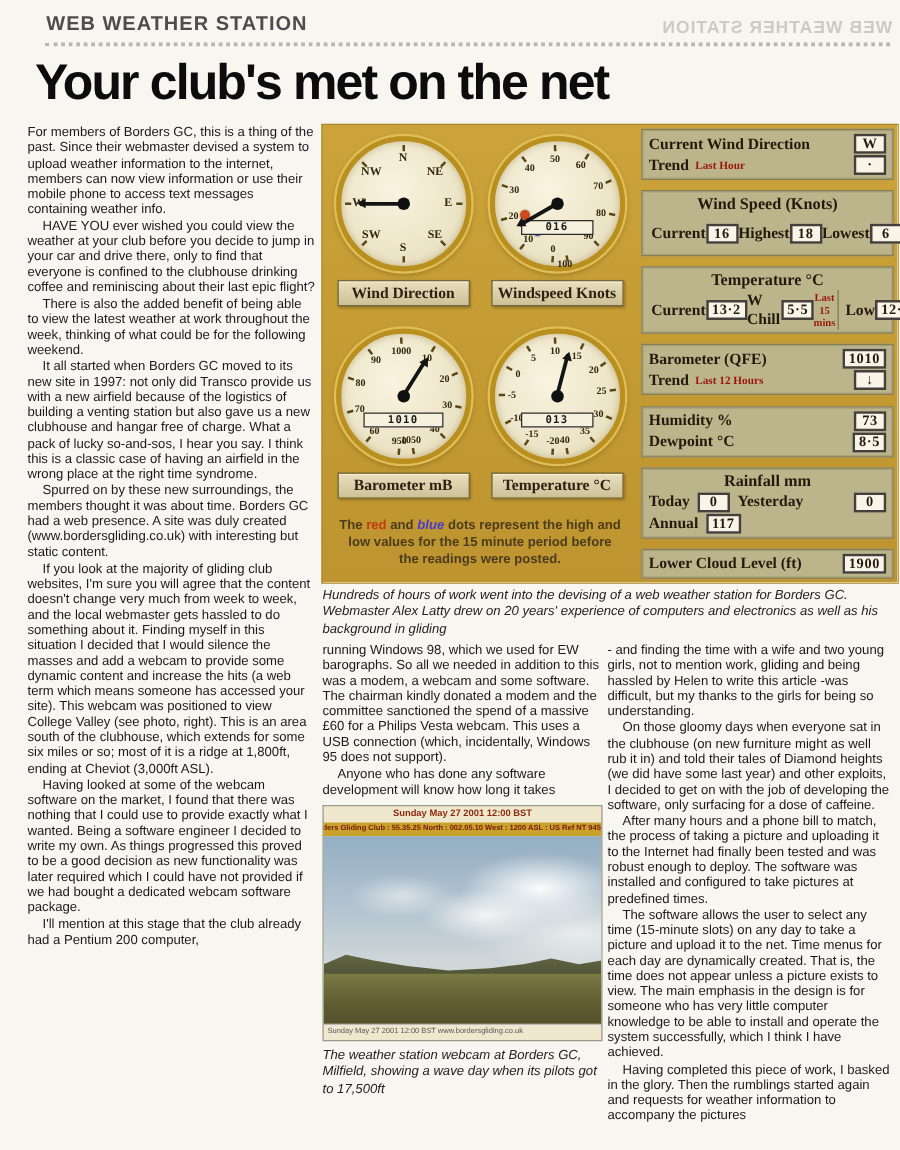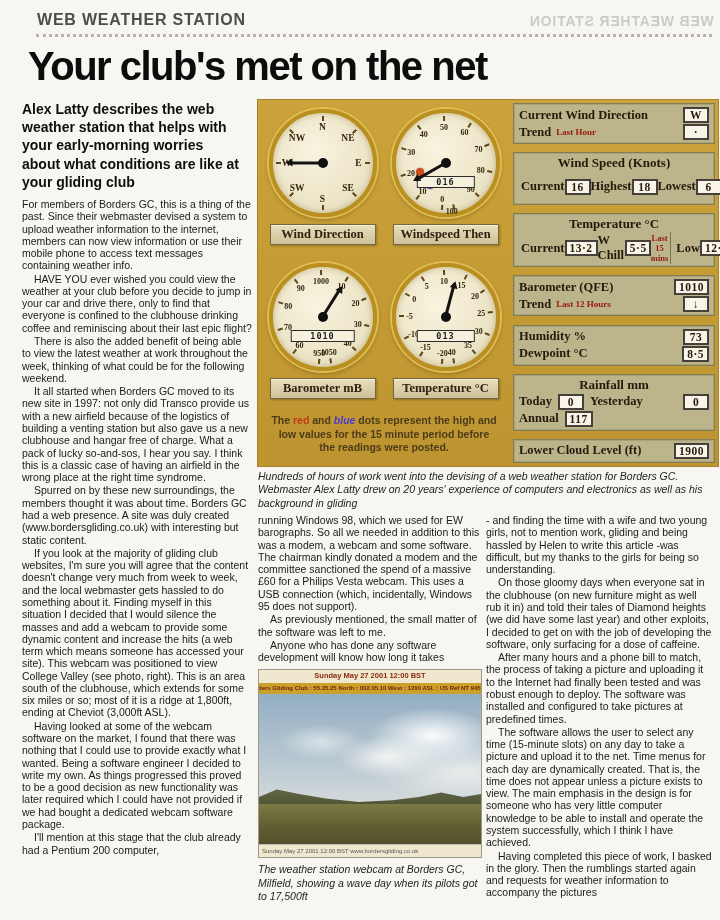--- a/index.html
+++ b/index.html
@@ -67,21 +67,20 @@
 <body>
 
 <div class="page">
 
   <div class="kicker">WEB WEATHER STATION</div>
   <div class="kicker-mirror">WEB WEATHER STATION</div>
   <div class="rule"></div>
   <div class="title">Your club's met on the net</div>
 
   <div class="col" style="left:22px;top:100px;width:230px;">
-    <div class="standfirst">Alex Latty describes the web weather station that helps with your early-morning worries about what conditions are like at your gliding club</div>
     <div class="plist">
         <p>For members of Borders GC, this is a thing of the past. Since their webmaster devised a system to upload weather information to the internet, members can now view information or use their mobile phone to access text messages containing weather info.</p>
         <p>HAVE YOU ever wished you could view the weather at your club before you decide to jump in your car and drive there, only to find that everyone is confined to the clubhouse drinking coffee and reminiscing about their last epic flight?</p>
         <p>There is also the added benefit of being able to view the latest weather at work throughout the week, thinking of what could be for the following weekend.</p>
         <p>It all started when Borders GC moved to its new site in 1997: not only did Transco provide us with a new airfield because of the logistics of building a venting station but also gave us a new clubhouse and hangar free of charge. What a pack of lucky so-and-sos, I hear you say. I think this is a classic case of having an airfield in the wrong place at the right time syndrome.</p>
         <p>Spurred on by these new surroundings, the members thought it was about time. Borders GC had a web presence. A site was duly created (www.bordersgliding.co.uk) with interesting but static content.</p>
         <p>If you look at the majority of gliding club websites, I'm sure you will agree that the content doesn't change very much from week to week, and the local webmaster gets hassled to do something about it. Finding myself in this situation I decided that I would silence the masses and add a webcam to provide some dynamic content and increase the hits (a web term which means someone has accessed your site). This webcam was positioned to view College Valley (see photo, right). This is an area south of the clubhouse, which extends for some six miles or so; most of it is a ridge at 1,800ft, ending at Cheviot (3,000ft ASL).</p>
         <p>Having looked at some of the webcam software on the market, I found that there was nothing that I could use to provide exactly what I wanted. Being a software engineer I decided to write my own. As things progressed this proved to be a good decision as new functionality was later required which I could have not provided if we had bought a dedicated webcam software package.</p>
         <p>I'll mention at this stage that the club already had a Pentium 200 computer,</p>
       </div>
@@ -173,21 +172,21 @@
             <div class="tickrot" style="transform: rotate(530deg);">
               <i></i>
             </div>
             <span class="ticklabel" style="left: 56.2513px; top: 98px;">100</span>
             <div class="gdot" style="background: rgb(210, 73, 27); left: 24.5408px; top: 58.9906px;"></div>
             <div class="gdot" style="background: rgb(90, 72, 210); left: 34.1107px; top: 71.8296px;"></div>
             <div class="readout">016</div>
             <div class="needle" style="transform: rotate(240.2deg);"></div>
             <div class="hub"></div>
           </div>
-          <div class="plaque">Windspeed Then</div>
+          <div class="plaque">Windspeed Knots</div>
         </div>
         <div class="gauge-cell">
           <div class="dial">
             <div class="tickrot" style="transform: rotate(185deg);">
               <i></i>
             </div>
             <span class="ticklabel" style="left: 46.8624px; top: 85.863px;">950</span>
             <div class="tickrot" style="transform: rotate(219.5deg);">
               <i></i>
             </div>
@@ -428,21 +427,20 @@
           </div>
       </div>
     </div>
   </div>
 
   <div class="caption" style="position:absolute;left:258px;top:470px;width:456px;">Hundreds of hours of work went into the devising of a web weather station for Borders GC. Webmaster Alex Latty drew on 20 years' experience of computers and electronics as well as his background in gliding</div>
 
   <div class="col" style="left:258px;top:514px;width:224px;">
     <div class="plist">
         <p>running Windows 98, which we used for EW barographs. So all we needed in addition to this was a modem, a webcam and some software. The chairman kindly donated a modem and the committee sanctioned the spend of a massive £60 for a Philips Vesta webcam. This uses a USB connection (which, incidentally, Windows 95 does not support).</p>
-        <p>As previously mentioned, the small matter of the software was left to me.</p>
         <p>Anyone who has done any software development will know how long it takes</p>
       </div>
     <div class="webcam">
       <div class="wc-top">Sunday May 27 2001 12:00 BST</div>
       <div class="wc-info">Borders Gliding Club : 55.35.25 North : 002.05.10 West : 1200 ASL : US Ref NT 945 329</div>
       <div class="wc-photo">
         <div class="wc-ridge"></div>
         <div class="wc-grass"></div>
       </div>
       <div class="wc-bottom">Sunday May 27 2001  12:00 BST   www.bordersgliding.co.uk</div>

